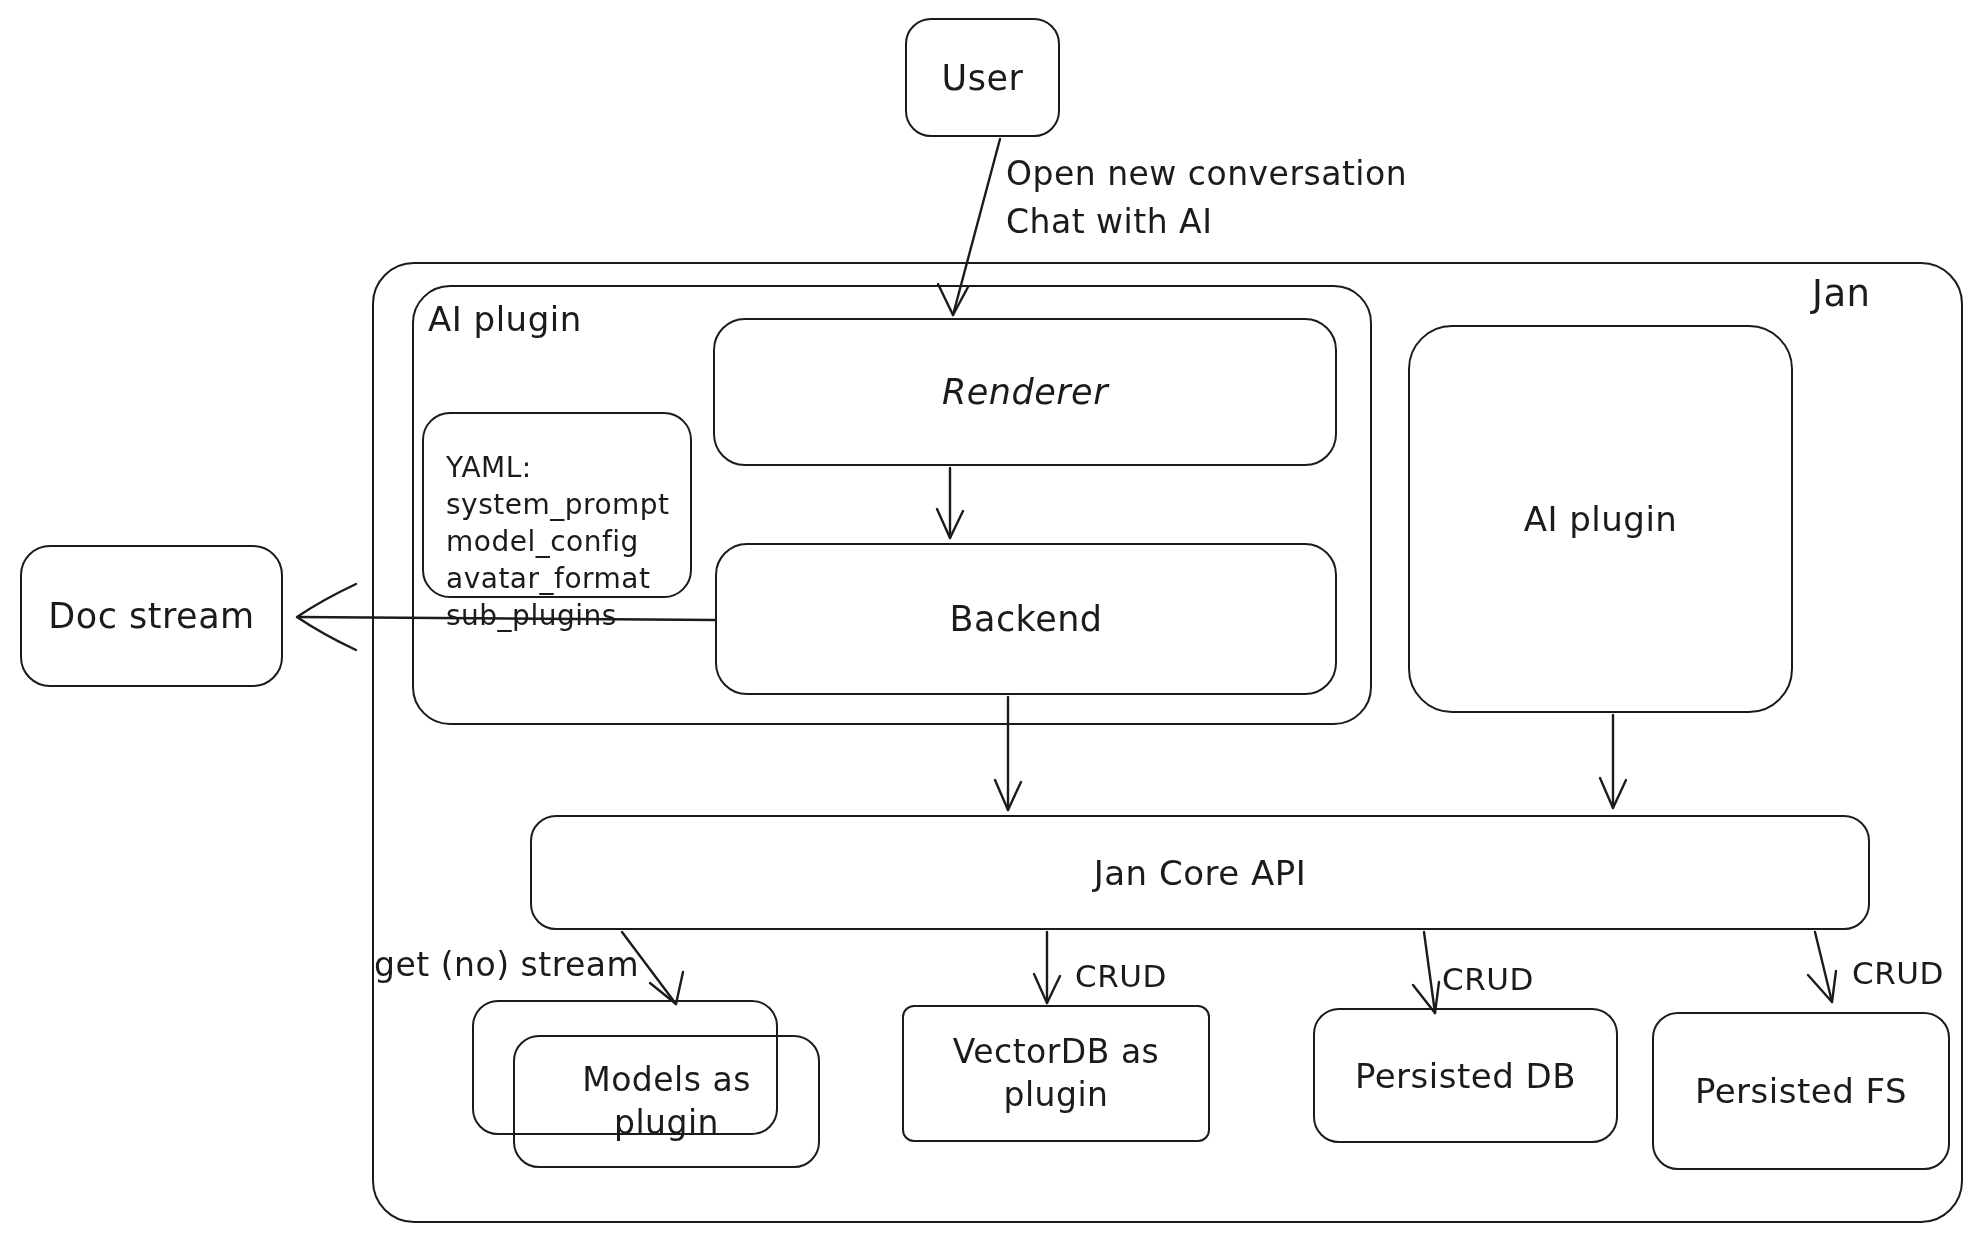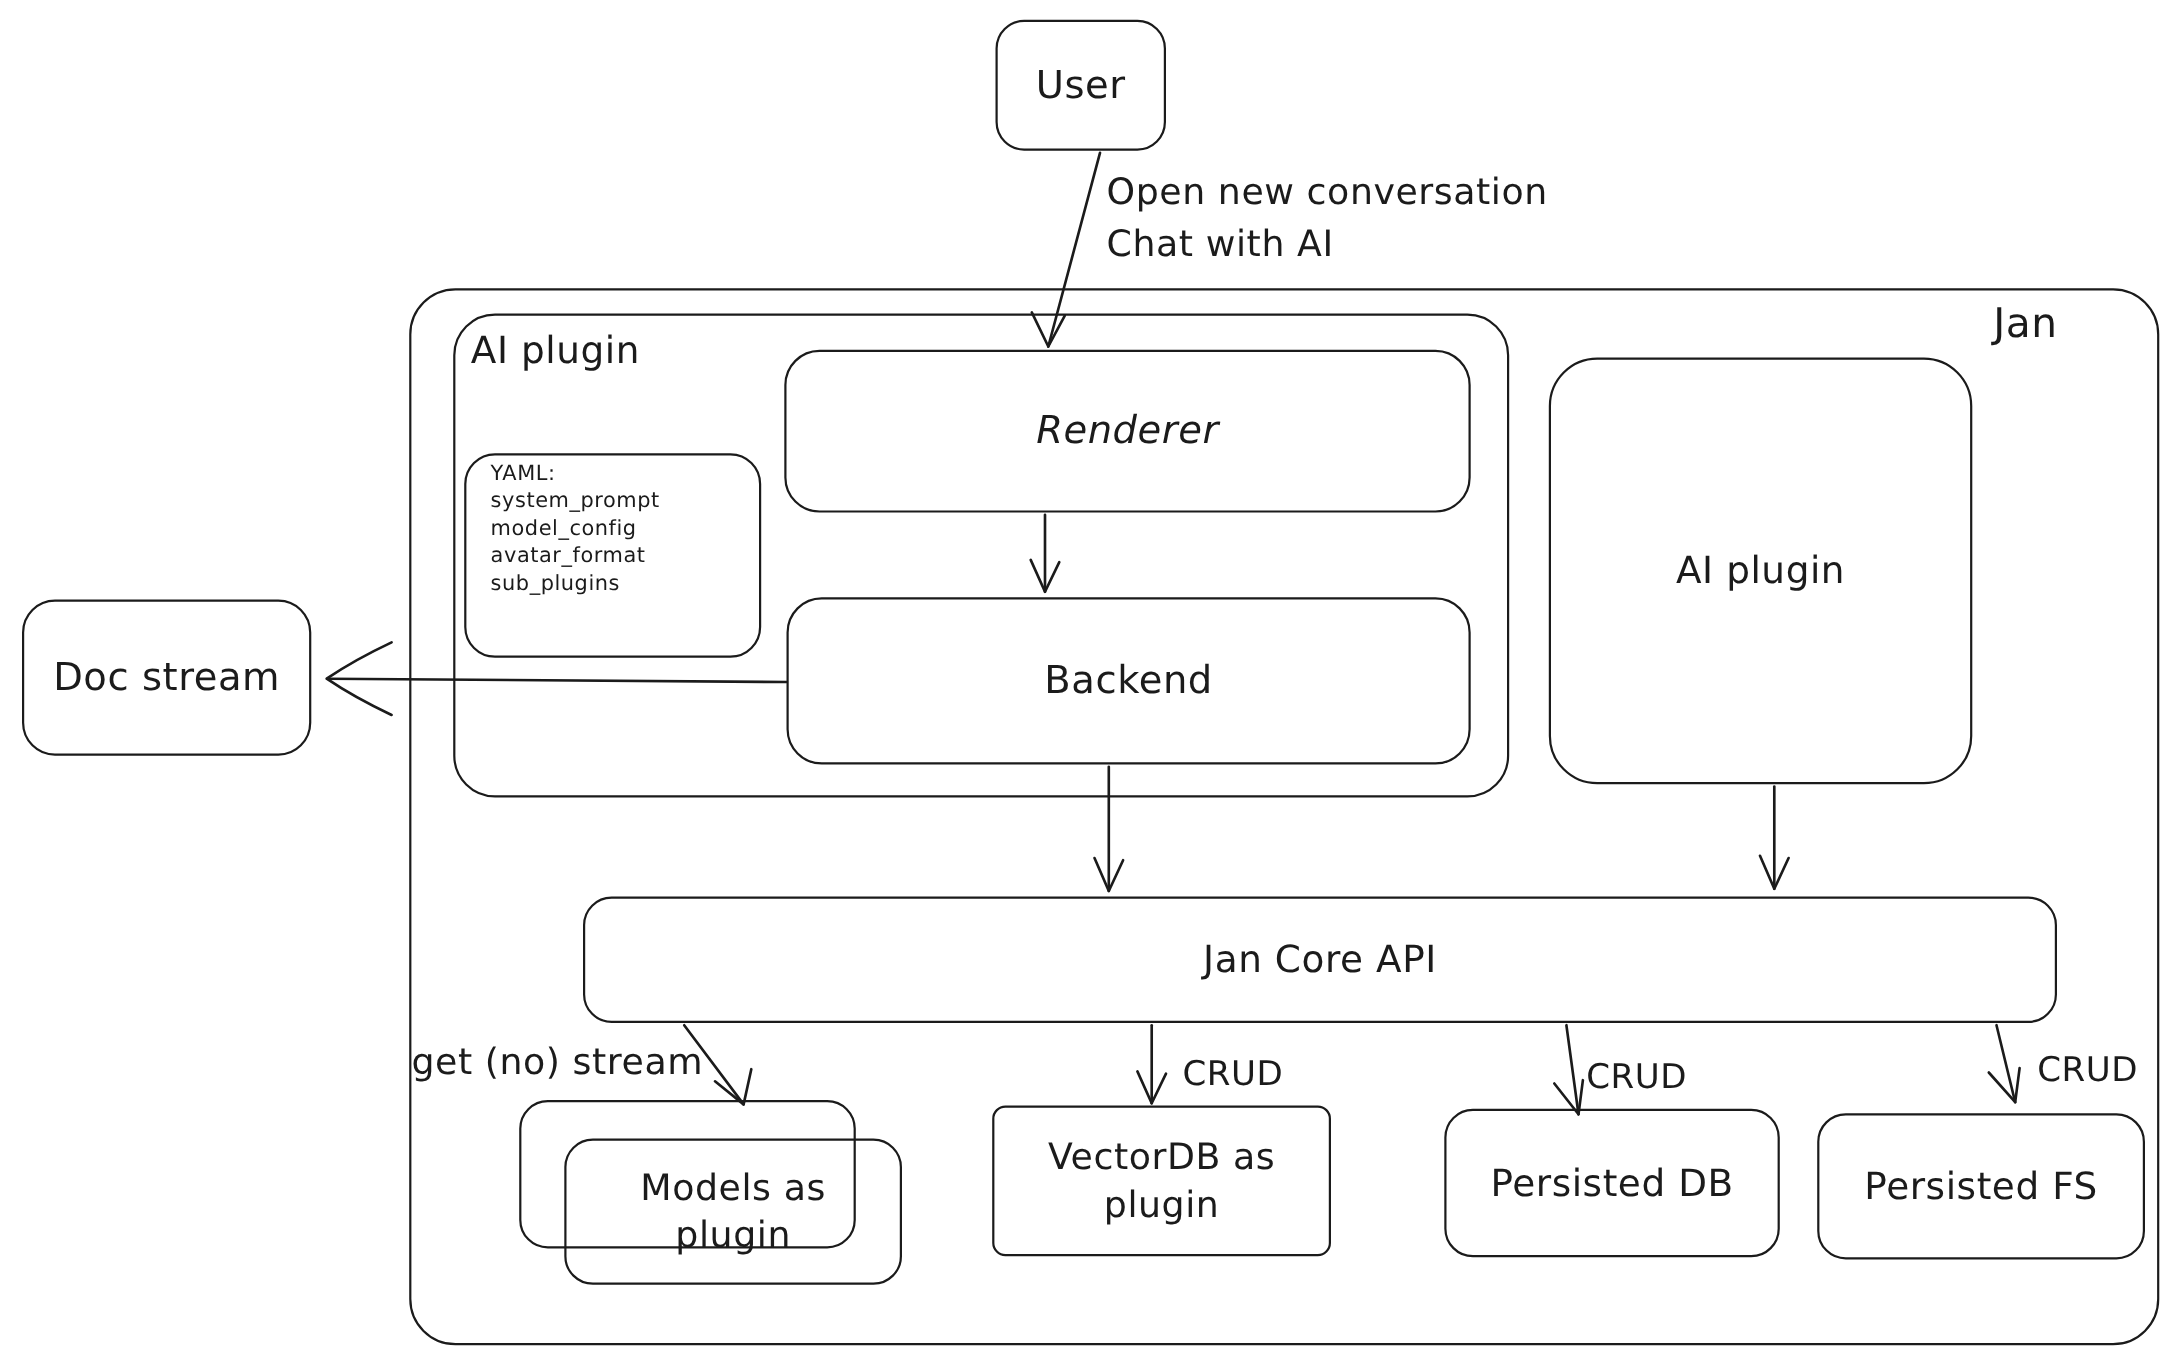--- a/index.html
+++ b/index.html
@@ -46,21 +46,21 @@
   <div class="lbl handw" style="left:428px;top:296px;font-size:34px;">AI plugin</div>
 
   <div class="box handw" style="left:905px;top:18px;width:155px;height:119px;border-radius:26px;font-size:35px;">User</div>
 
   <div class="lbl handw" style="left:1006px;top:150px;font-size:33px;line-height:1.45;">Open new conversation
 Chat with AI</div>
 
   <div class="box handw" style="left:713px;top:318px;width:624px;height:148px;border-radius:32px;font-size:35px;font-style:italic;">Renderer</div>
 
   <div class="box handw" style="left:422px;top:412px;width:270px;height:186px;border-radius:28px;justify-content:flex-start;align-items:flex-start;">
-    <div class="lbl" style="position:static;padding:4px 0 0 22px;font-size:19px;text-align:left;line-height:1.32;">YAML:
+    <div class="lbl" style="position:static;padding:4px 0 0 22px;font-size:28px;text-align:left;line-height:1.32;margin-top:32px;">YAML:
 system_prompt
 model_config
 avatar_format
 sub_plugins</div>
   </div>
 
   <div class="box handw" style="left:715px;top:543px;width:622px;height:152px;border-radius:32px;font-size:35px;">Backend</div>
 
   <div class="box handw" style="left:1408px;top:325px;width:385px;height:388px;border-radius:44px;font-size:34px;">AI plugin</div>
 
@@ -70,21 +70,21 @@
 
   <div class="container" style="left:472px;top:1000px;width:306px;height:135px;border-radius:26px;"></div>
   <div class="box handw" style="left:513px;top:1035px;width:307px;height:133px;border-radius:26px;font-size:33px;line-height:1.3;white-space:pre-line;background:#ffffff00;text-align:center;">Models as
 plugin</div>
 
   <div class="box handw" style="left:902px;top:1005px;width:308px;height:137px;border-radius:12px;font-size:33px;line-height:1.3;white-space:pre-line;">VectorDB as
 plugin</div>
 
   <div class="box handw" style="left:1313px;top:1008px;width:305px;height:135px;border-radius:26px;font-size:34px;">Persisted DB</div>
 
-  <div class="box handw" style="left:1652px;top:1012px;width:298px;height:133px;border-radius:26px;font-size:34px;">Persisted FS</div>
+  <div class="box handw" style="left:1652px;top:1012px;width:298px;height:158px;border-radius:26px;font-size:34px;">Persisted FS</div>
 
   <div class="lbl handw" style="left:374px;top:942px;font-size:33px;">get (no) stream</div>
   <div class="lbl handw" style="left:1075px;top:955px;font-size:31px;">CRUD</div>
   <div class="lbl handw" style="left:1442px;top:958px;font-size:31px;">CRUD</div>
   <div class="lbl handw" style="left:1852px;top:952px;font-size:31px;">CRUD</div>
 
   <svg class="arrows" viewBox="0 0 1981 1246">
 
     <g>
       <path d="M 1000 139 L 953 315"></path>

